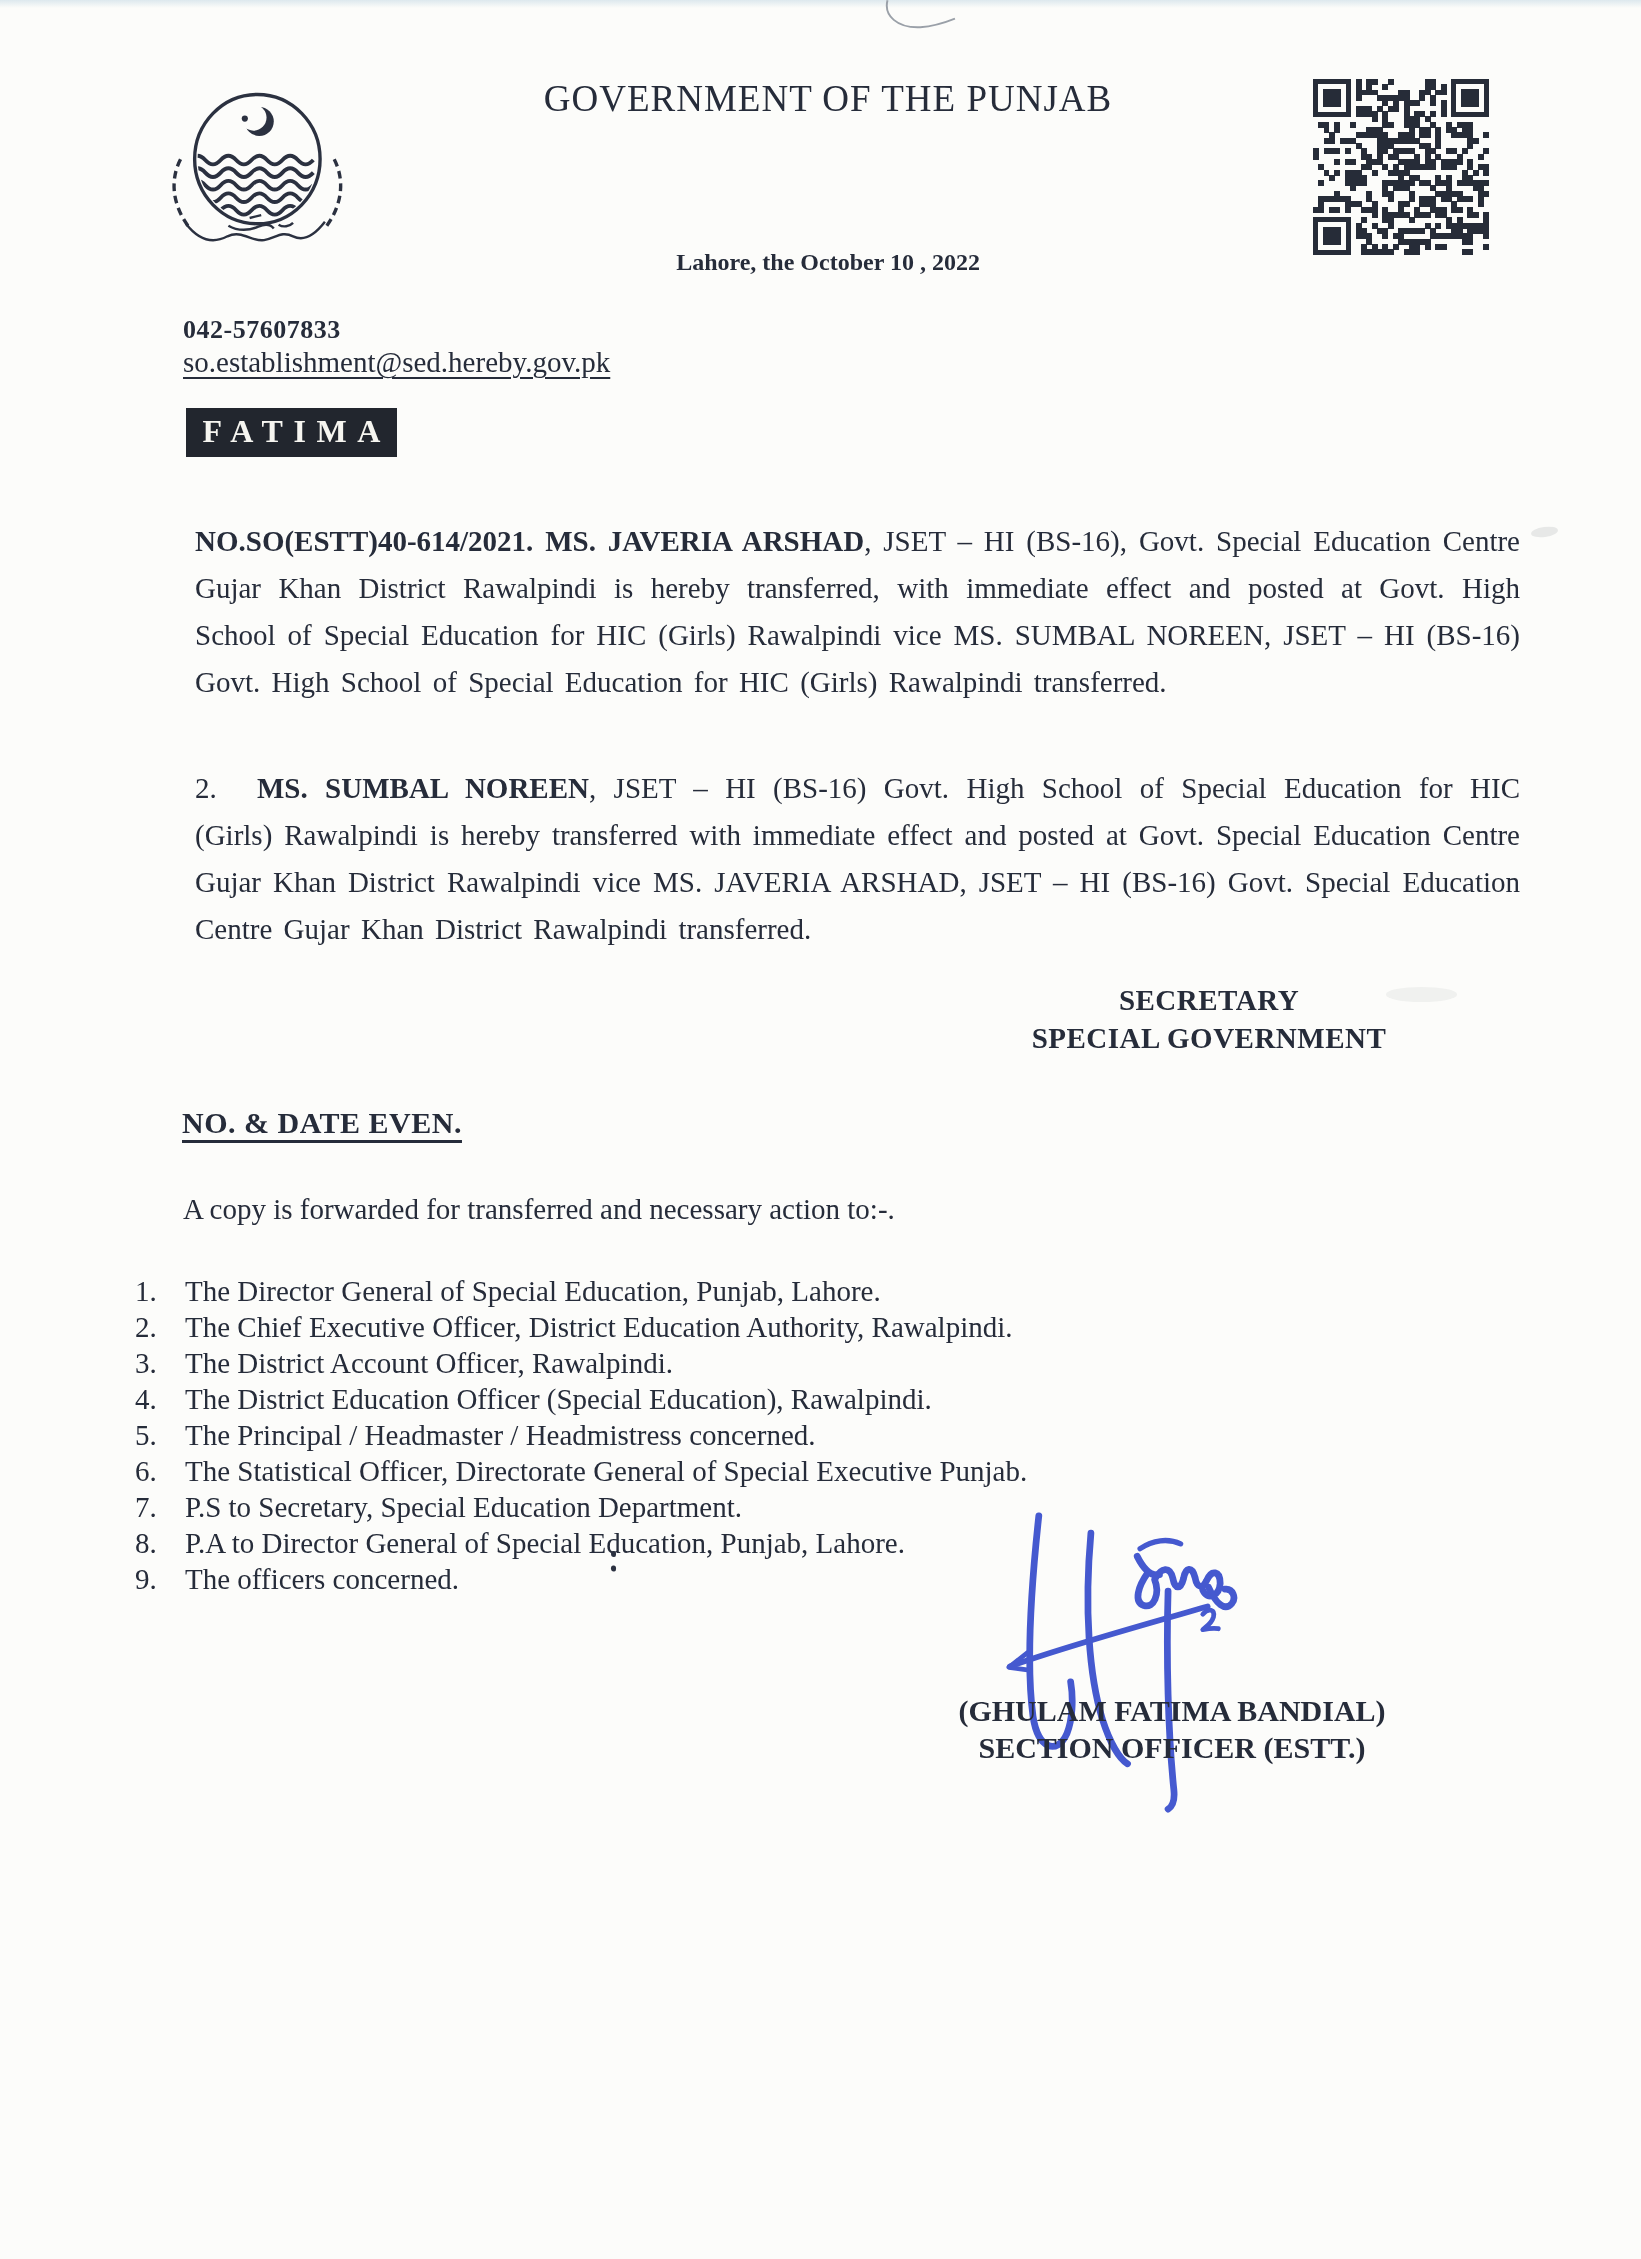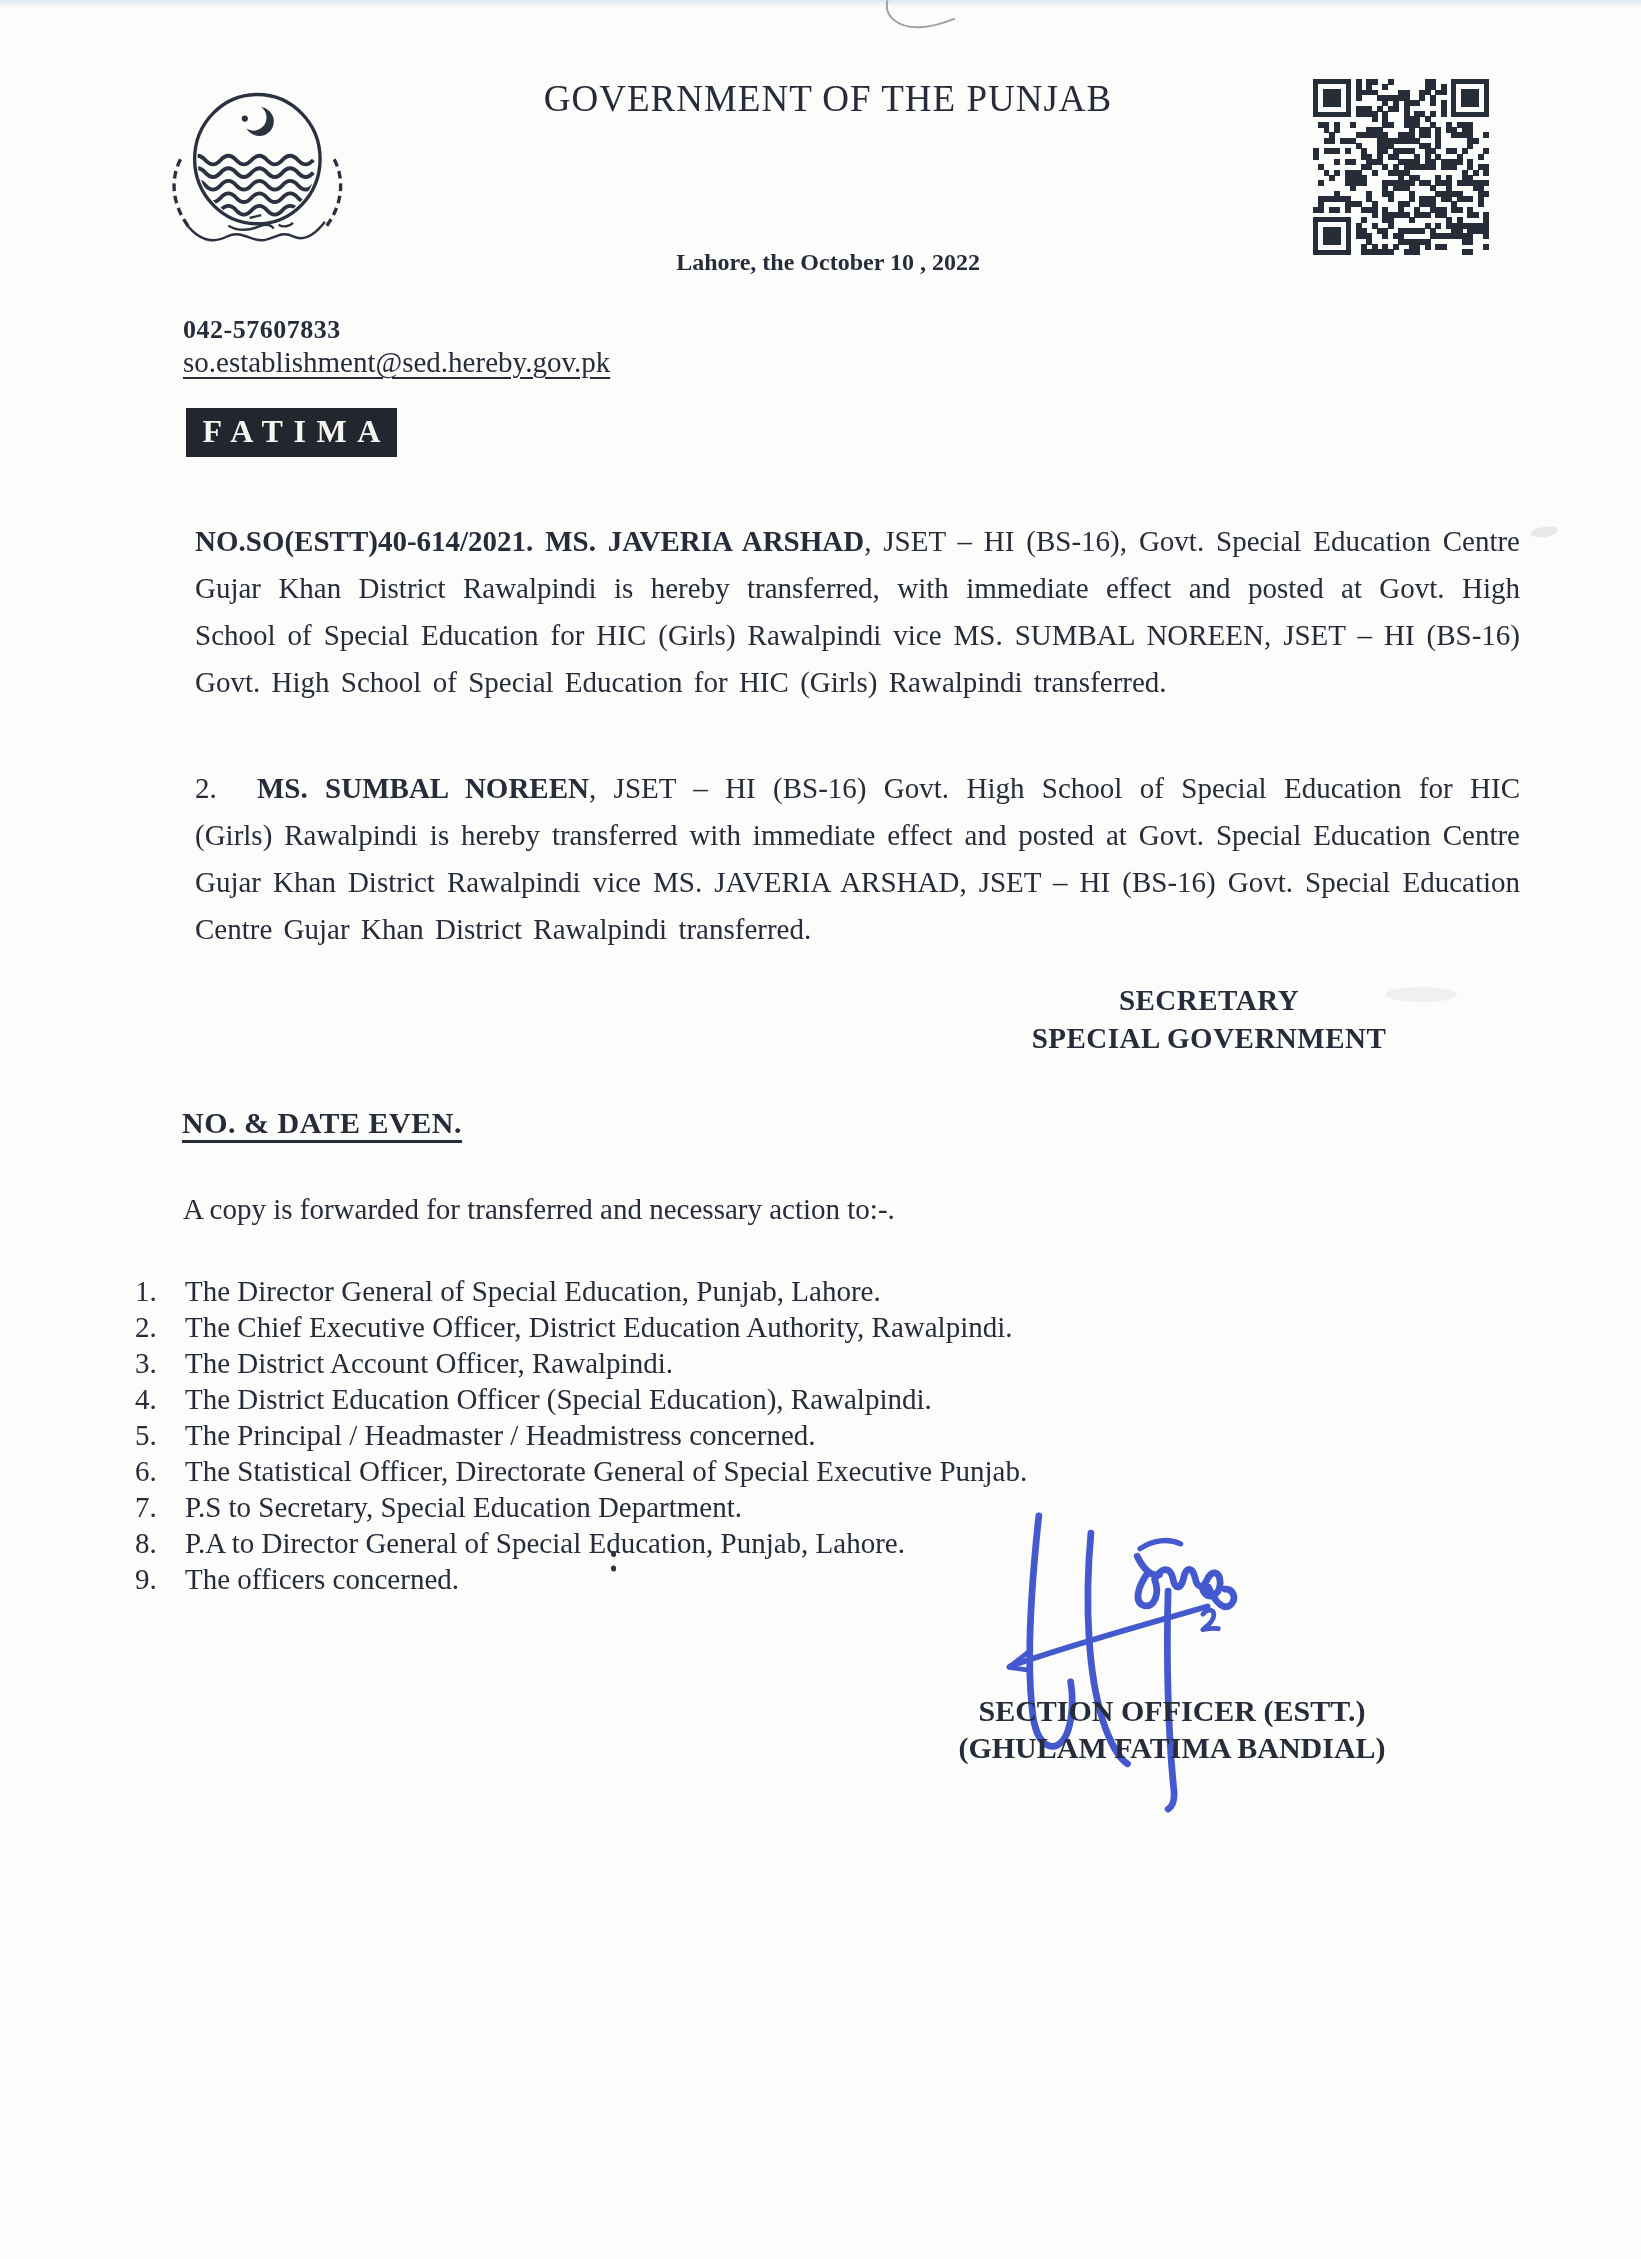--- a/index.html
+++ b/index.html
@@ -584,18 +584,18 @@
       <path d="M 26,146 L 7,161 L 28,164" stroke-width="5"></path>
       <path d="M 140,46 C 146,58 154,67 163,65"></path>
       <path d="M 151,63 C 141,77 136,93 147,97 C 157,100 164,85 158,70 C 165,57 174,56 177,69 C 179,80 185,81 188,69 C 190,57 197,56 200,68 C 202,79 208,80 212,71 C 217,59 226,61 226,74 C 225,87 213,92 208,81"></path>
       <path d="M 214,78 C 222,96 231,103 238,95 C 243,89 239,79 231,80"></path>
       <path d="M 143,38 C 156,29 172,27 185,33" stroke-width="5.5"></path>
       <path d="M 208,106 C 214,99 221,101 219,109 C 217,116 211,119 208,122 C 213,121 219,120 224,121" stroke-width="5"></path>
     </g>
   </svg>
 
   <div class="signatory">
+    <div>(GHULAM FATIMA BANDIAL)</div>
     <div>SECTION OFFICER (ESTT.)</div>
-    <div>(GHULAM FATIMA BANDIAL)</div>
   </div>
 
 </div>
 
 
 </body></html>

